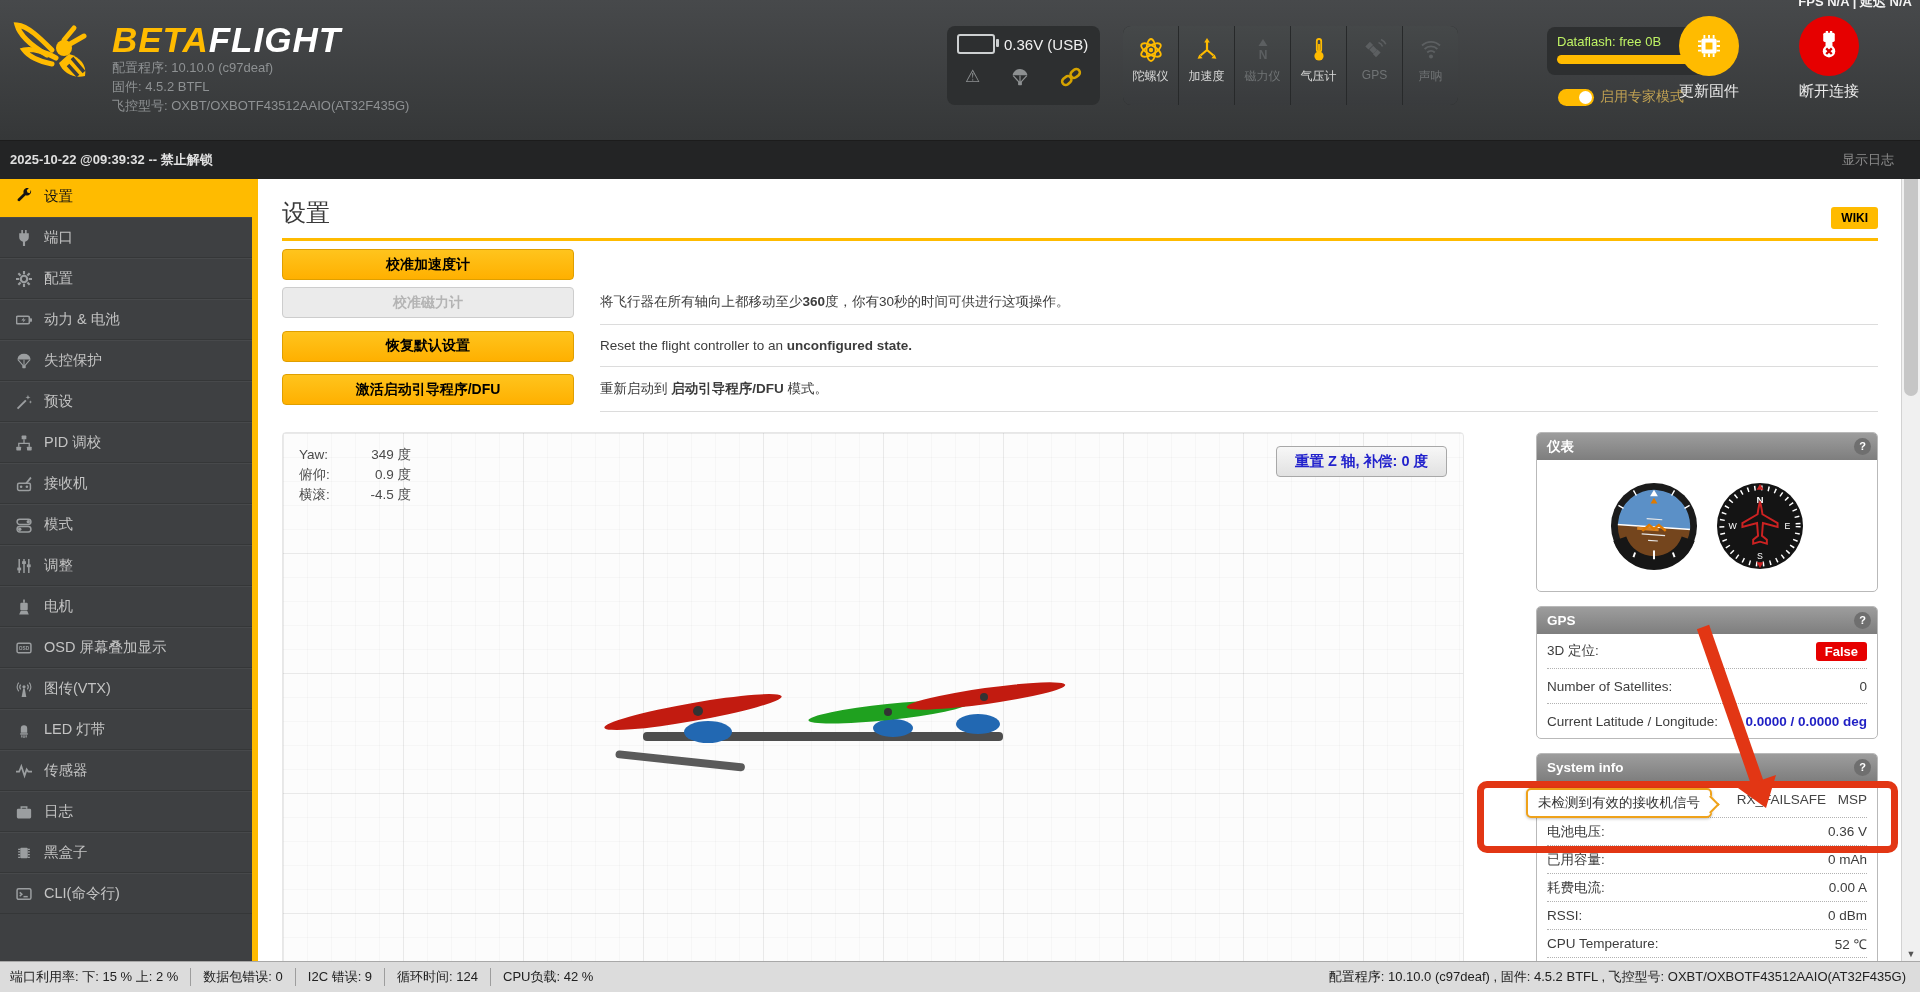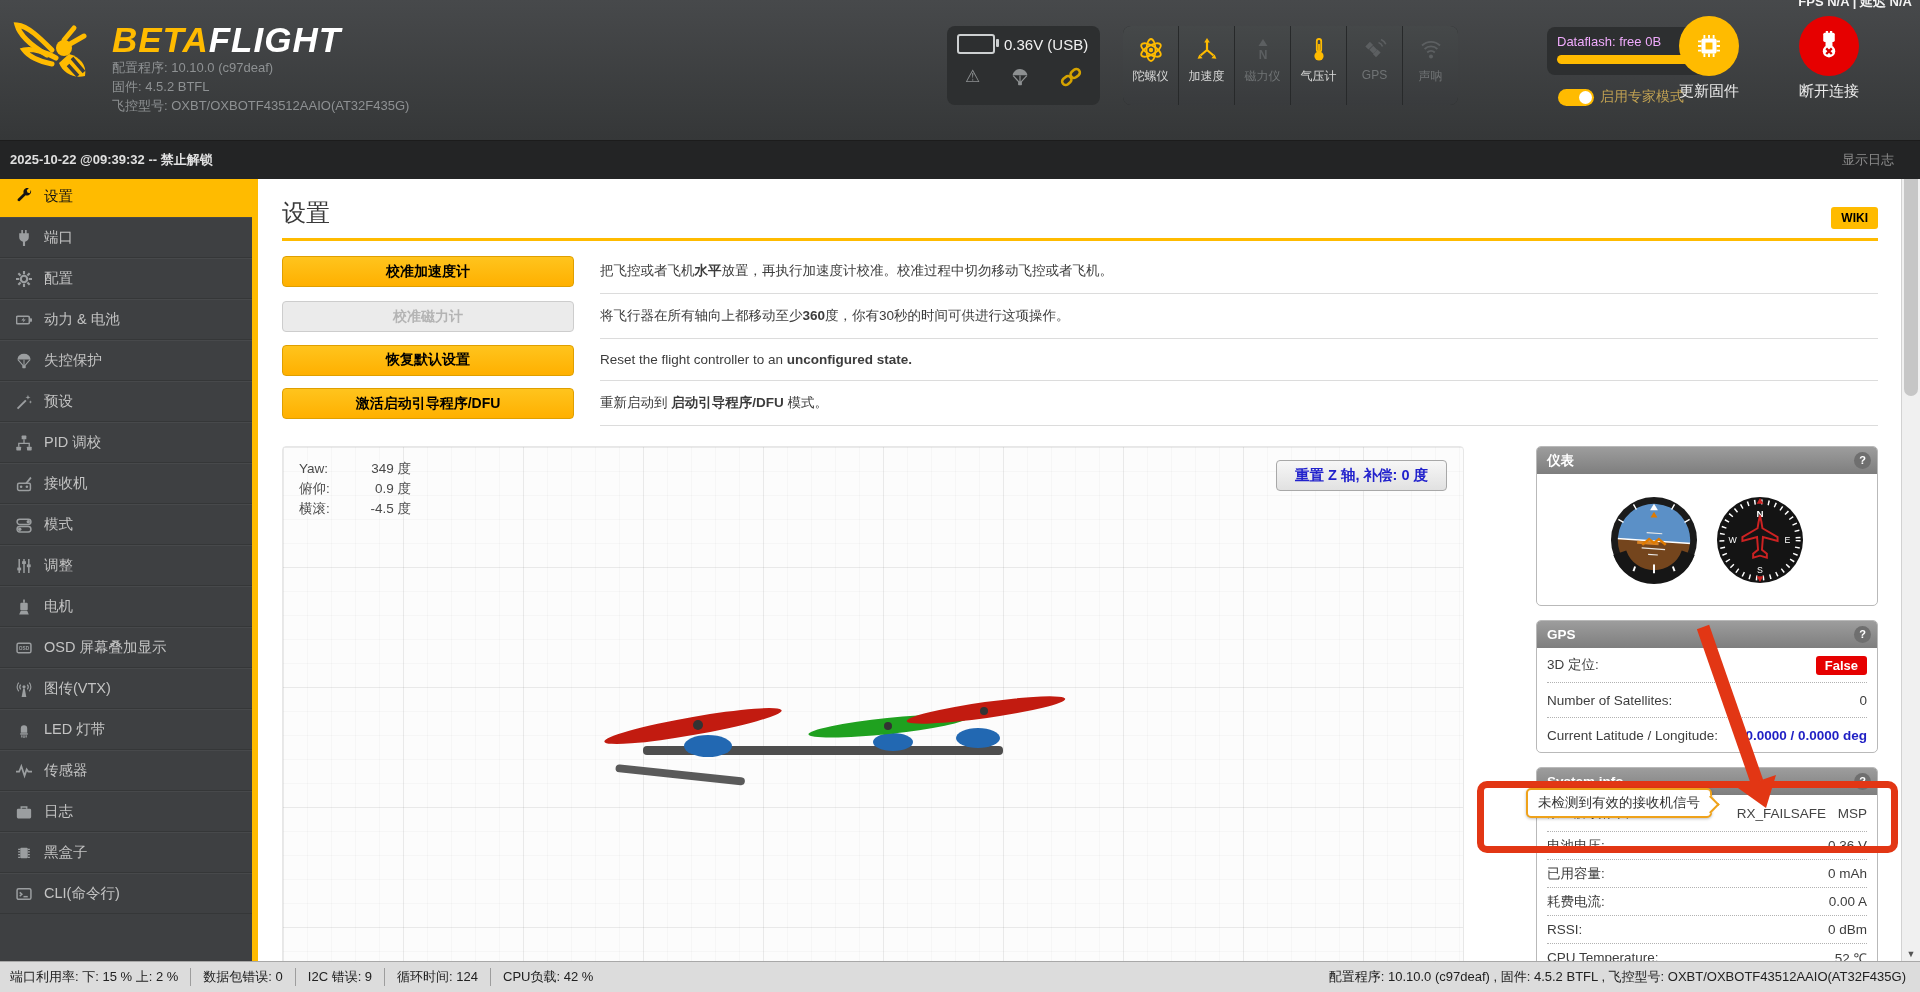--- a/index.html
+++ b/index.html
@@ -23,21 +23,21 @@
   .pstate{color:#8d9091;} .lstate{color:#d5a300;}
   .sensorbar{position:absolute;left:1123px;top:26px;height:79px;display:flex;gap:1px;background:#27292a;
              border-radius:8px;overflow:hidden;}
   .scell{width:55px;background:linear-gradient(#454849,#393b3d);display:flex;flex-direction:column;
          align-items:center;box-sizing:border-box;padding-top:9px;}
   .scell .sic{height:30px;display:flex;align-items:center;color:#5c5f61;}
   .scell .slb{font-size:12px;color:#707375;margin-top:3px;}
   .scell.on .sic{color:#ffbb00;} .scell.on .slb{color:#d8d8d8;}
   .dataflash{position:absolute;left:1547px;top:27px;width:160px;height:48px;background:#2d2f30;
              border-radius:8px;box-sizing:border-box;padding:7px 10px;}
-  .dflabel{color:#f0abfc;font-size:13px;}
+  .dflabel{color:#bef264;font-size:13px;}
   .dfbar{margin-top:6px;height:9px;background:#181818;border-radius:5px;}
   .dffill{width:100%;height:9px;background:#ffbb00;border-radius:5px;}
   .expertrow{position:absolute;left:1558px;top:88px;display:flex;align-items:center;gap:6px;}
   .toggle{width:36px;height:17px;border-radius:9px;background:#ffbb00;position:relative;cursor:pointer;}
   .toggle .knob{position:absolute;right:2px;top:2px;width:13px;height:13px;border-radius:50%;background:#fff;}
   .expertlabel{color:#bfa052;font-size:14px;}
   .bigbtn{position:absolute;width:122px;text-align:center;cursor:pointer;}
   .bigbtn .circ{width:60px;height:60px;border-radius:50%;margin:0 auto;display:flex;align-items:center;justify-content:center;}
   .bigbtn.yellow .circ{background:#ffbb00;} .bigbtn.red .circ{background:#e60000;}
   .biglabel{color:#ececec;font-size:15px;margin-top:6px;text-align:center;}
@@ -484,21 +484,20 @@
 
   <main class="content">
     <div class="titlerow">
       <h1>设置</h1>
       <span class="wiki">WIKI</span>
     </div>
 
     <div class="calrows">
       <div class="calrow">
         <button class="calbtn">校准加速度计</button>
-        <div class="caldesc"><span>把飞控或者飞机</span><b>水平</b><span>放置，再执行加速度计校准。校准过程中切勿移动飞控或者飞机。</span></div>
       </div>
       <div class="calrow">
         <button class="calbtn" disabled="">校准磁力计</button>
         <div class="caldesc"><span>将飞行器在所有轴向上都移动至少</span><b>360</b><span>度，你有30秒的时间可供进行这项操作。</span></div>
       </div>
       <div class="calrow">
         <button class="calbtn">恢复默认设置</button>
         <div class="caldesc"><span>Reset the flight controller to an </span><b>unconfigured state.</b><span></span></div>
       </div>
       <div class="calrow">

